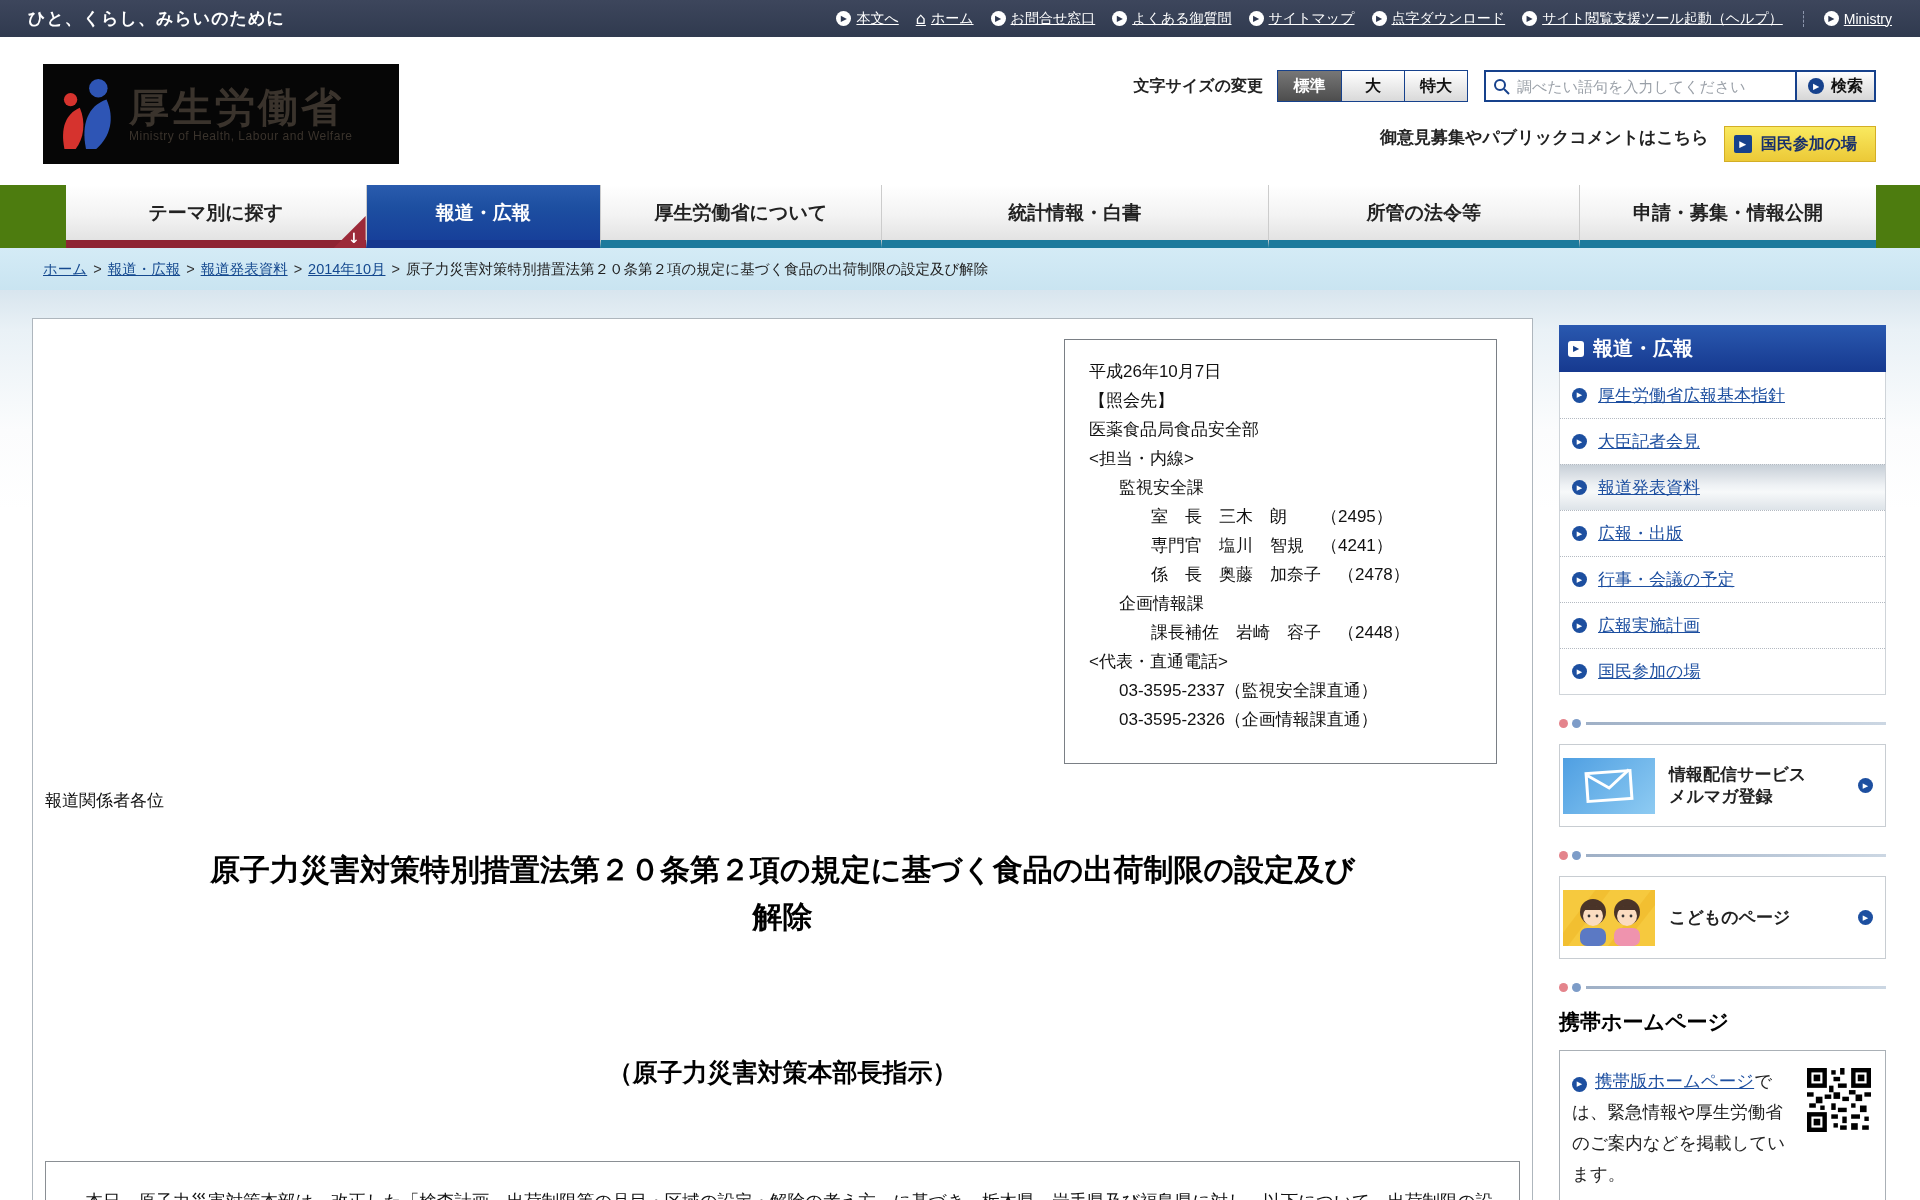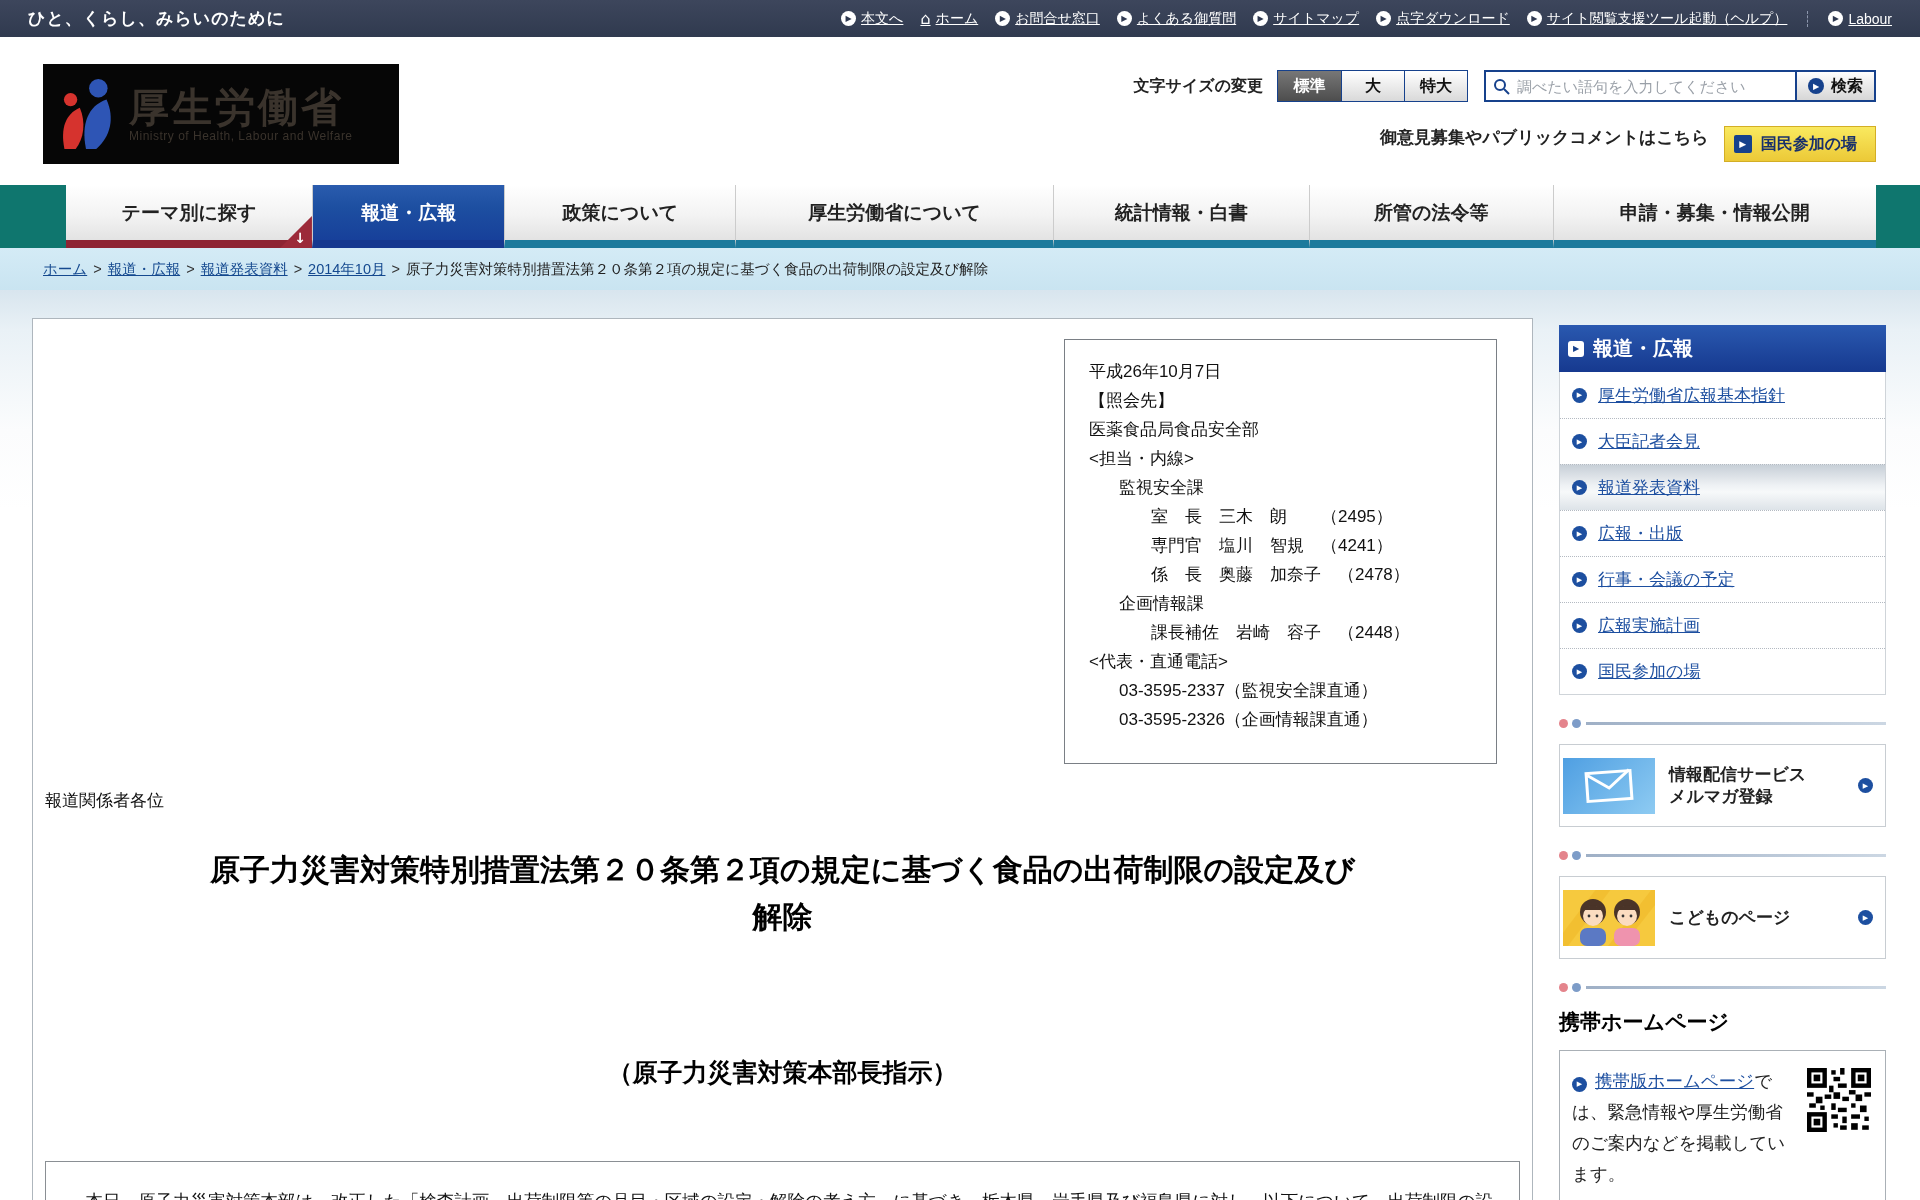--- a/index.html
+++ b/index.html
@@ -46,21 +46,21 @@
   .ci.blue { background:#16418c; color:#fff; width:16px; height:16px; }
   .opinion-row { position:absolute; top:89px; right:44px; display:flex; align-items:flex-start; gap:15px; height:36px; }
   .opinion-text { font-size:17px; font-weight:bold; color:#222; }
   .participation-btn { display:flex; align-items:center; gap:9px; height:36px; padding:0 18px 0 9px;
     background:linear-gradient(#f9e95f,#ecc937); border:1px solid #d3ae25; cursor:pointer; }
   .sq { width:18px; height:18px; background:#16418c; color:#fff; display:flex; align-items:center;
     justify-content:center; font-size:9px; border-radius:2px; font-family:"DejaVu Sans",sans-serif; flex:none; }
   .participation-label { font-size:16px; font-weight:bold; color:#18306b; }
 
   
-  .nav { display:flex; padding:0 44px 0 66px; background:#0f766e; height:63px; }
+  .nav { display:flex; padding:0 44px 0 66px; background:#4d7c0f; height:63px; }
   .nav-tab { position:relative; display:flex; align-items:center; justify-content:center;
     font-size:19px; font-weight:bold; color:#222; height:63px; cursor:pointer;
     background:linear-gradient(180deg,#ffffff,#f3f3f3 55%,#e3e3e3);
     border-bottom:8px solid #1d7a9c; border-left:1px solid #ccc; }
   .nav-tab:nth-child(1){ flex:248 0 0; border-left:none; border-bottom-color:#8e2433; }
   .nav-tab:nth-child(2){ flex:193 0 0; }
   .nav-tab:nth-child(3){ flex:232 0 0; }
   .nav-tab:nth-child(4){ flex:319 0 0; }
   .nav-tab:nth-child(5){ flex:257 0 0; }
   .nav-tab:nth-child(6){ flex:245 0 0; }
@@ -165,21 +165,21 @@
         <span class="ci">▶</span>
         <span>点字ダウンロード</span>
       </a>
     <a class="toplink">
         <span class="ci">▶</span>
         <span>サイト閲覧支援ツール起動（ヘルプ）</span>
       </a>
     <span class="topsep"></span>
     <a class="toplink">
         <span class="ci">▶</span>
-        <span>Labour</span>
+        <span>Ministry</span>
       </a>
   </div>
 </div>
 
 <div class="header">
   <div class="logo">
     <svg width="62" height="74" viewBox="0 0 60 72">
       <circle cx="42" cy="11" r="9" fill="#2e55b5"></circle>
       <path d="M30 70 C25 46 32 28 50 22 C58 40 54 58 40 70 Z" fill="#2e55b5"></path>
       <circle cx="15" cy="22" r="6.5" fill="#d6332e"></circle>
@@ -220,23 +220,20 @@
   </div>
 </div>
 
 <div class="nav">
   <div class="nav-tab">
     <span>テーマ別に探す</span>
     <span class="fold">↓</span>
   </div>
   <div class="nav-tab selected">
       <span>報道・広報</span>
-    </div>
-  <div class="nav-tab">
-      <span>政策について</span>
     </div>
   <div class="nav-tab">
       <span>厚生労働省について</span>
     </div>
   <div class="nav-tab">
       <span>統計情報・白書</span>
     </div>
   <div class="nav-tab">
       <span>所管の法令等</span>
     </div>

